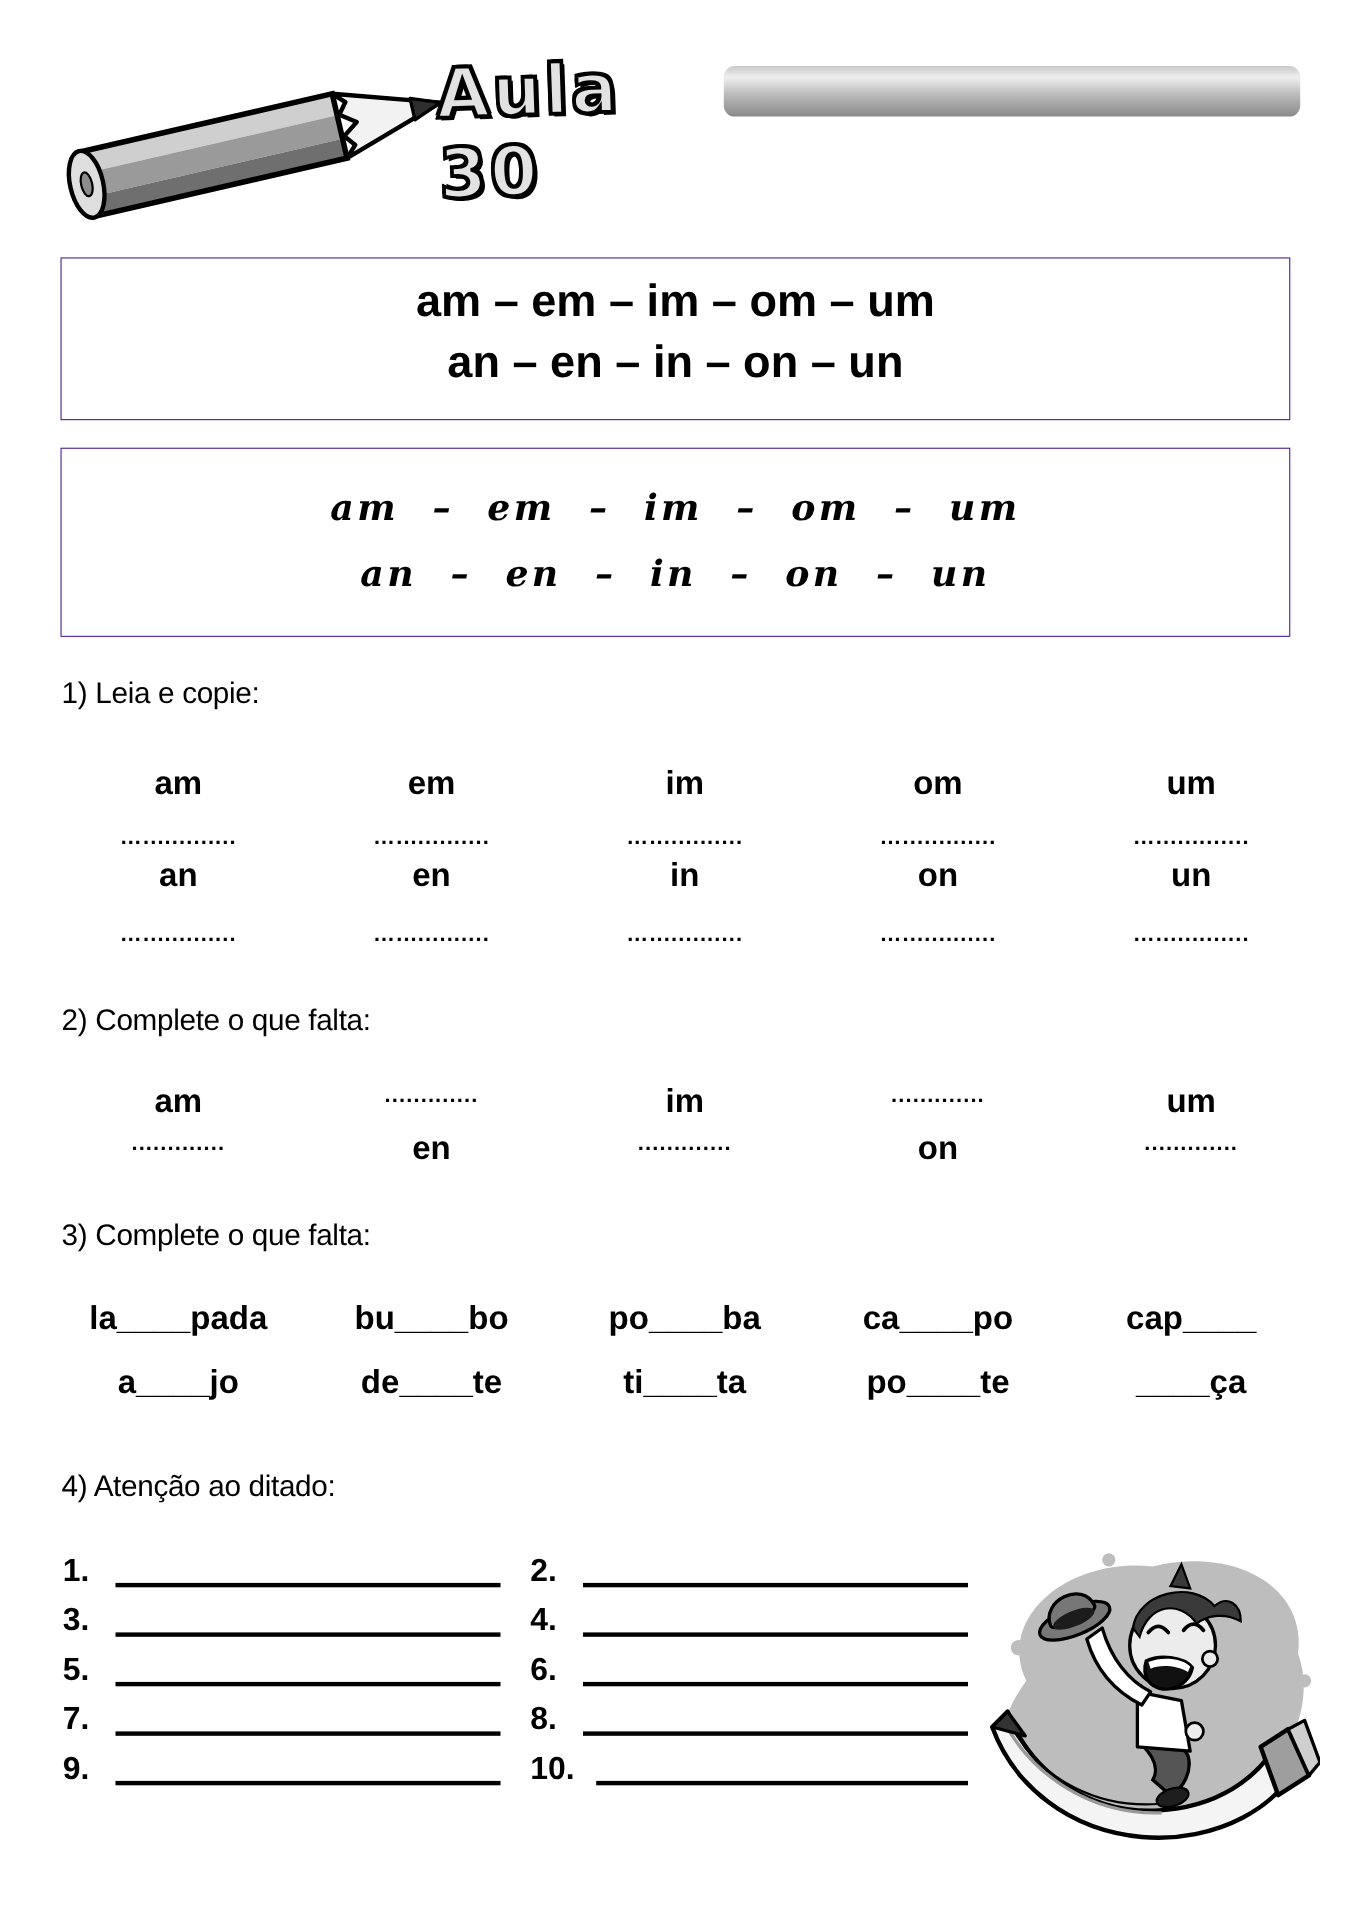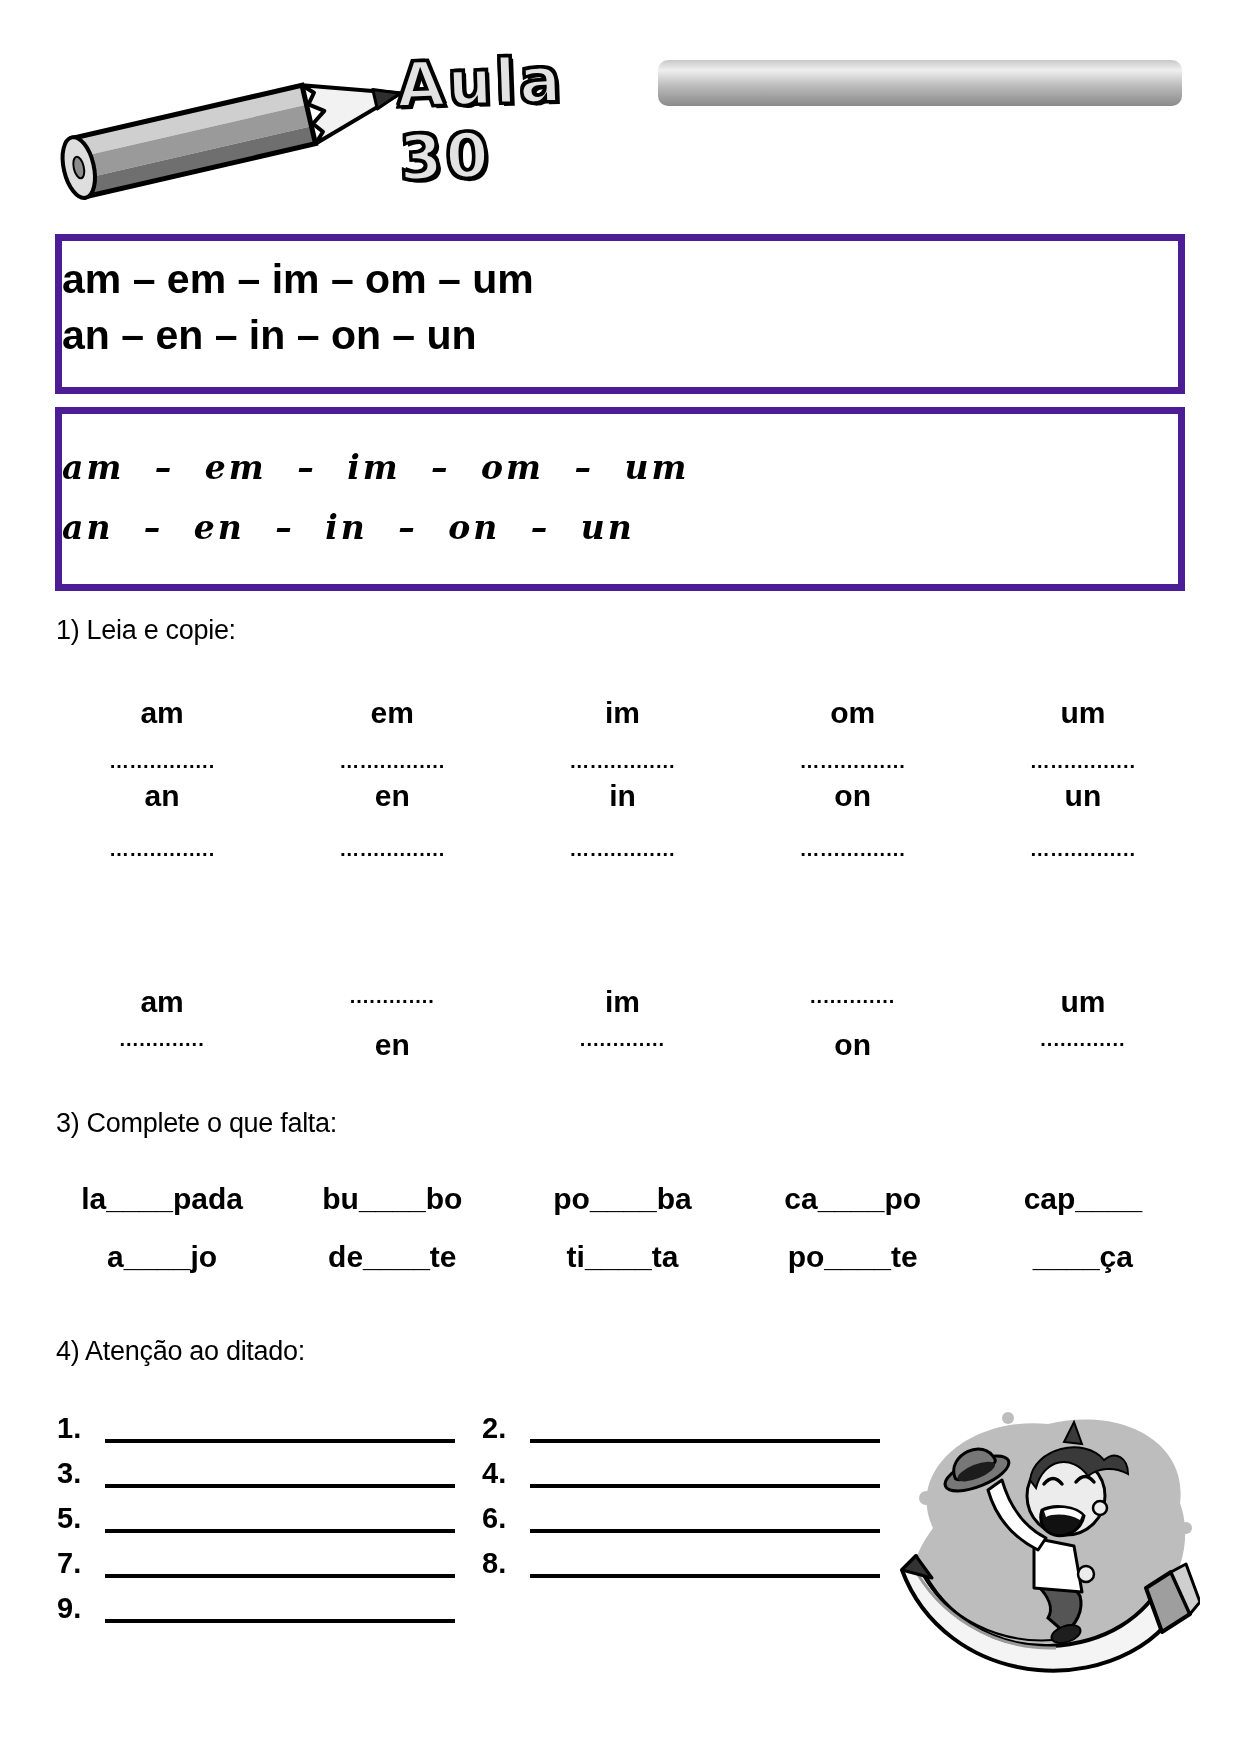--- a/index.html
+++ b/index.html
@@ -17,21 +17,21 @@
     text-shadow:-2px -2px 0 #000,2px -2px 0 #000,-2px 2px 0 #000,3px 3px 0 #000;
     transform:rotate(-2deg);
     font-family:"DejaVu Sans", sans-serif;
   }
   .header-bar{
     position:absolute;left:658px;top:60px;width:524px;height:46px;
     border-radius:10px;
     background:linear-gradient(180deg,#c9c9c9 0%,#efefef 22%,#bdbdbd 55%,#8a8a8a 100%);
   }
   
-  .box{position:absolute;left:55px;width:1116px;border:7px solid #4c1d95;background:#fff;text-align:left;}
+  .box{position:absolute;left:55px;width:1116px;border:1px solid #4c1d95;background:#fff;text-align:center;}
   .box-title{top:234px;height:136px;padding-top:10px;}
   .box-title .line{font-size:41px;font-weight:bold;line-height:56px;letter-spacing:0px;}
   .box-cursive{top:407px;height:146px;padding-top:24px;}
   .box-cursive .line{
     font-family:"DejaVu Serif", serif;font-style:italic;font-weight:bold;
     font-size:33px;line-height:60px;letter-spacing:3px;word-spacing:16px;
   }
   
   .heading{position:absolute;left:56px;font-size:27px;font-weight:normal;letter-spacing:-0.3px;}
   
@@ -106,20 +106,21 @@
     <div class="word">un</div>
   </div>
   <div class="row5" style="top:838px">
     <div class="dots">….............</div>
     <div class="dots">….............</div>
     <div class="dots">….............</div>
     <div class="dots">….............</div>
     <div class="dots">….............</div>
   </div>
 
+  <div class="heading" style="top:912px">2) Complete o que falta:</div>
 
   <div class="row5" style="top:985px">
     <div class="word">am</div>
     <div class="dots">.............</div>
     <div class="word">im</div>
     <div class="dots">.............</div>
     <div class="word">um</div>
   </div>
   <div class="row5" style="top:1028px">
     <div class="dots">.............</div>
@@ -181,20 +182,24 @@
       <span class="write-line"></span>
     </div>
     <div class="ditado-row">
       <span class="ditado-num">6.</span>
       <span class="write-line"></span>
     </div>
     <div class="ditado-row">
       <span class="ditado-num">8.</span>
       <span class="write-line"></span>
     </div>
+    <div class="ditado-row">
+      <span class="ditado-num wide">10.</span>
+      <span class="write-line"></span>
+    </div>
   </div>
 
   <svg class="boy-illustration" viewBox="0 0 312 322">
 
     <path d="M45,150 C18,95 80,38 160,46 C235,28 300,65 292,125
              C310,175 280,238 222,258 C165,292 85,284 52,238 C14,208 22,182 45,150 Z" fill="#bdbdbd"></path>
     <circle cx="38" cy="120" r="7" fill="#bdbdbd"></circle>
     <circle cx="298" cy="150" r="6" fill="#bdbdbd"></circle>
     <circle cx="120" cy="40" r="6" fill="#bdbdbd"></circle>
 

